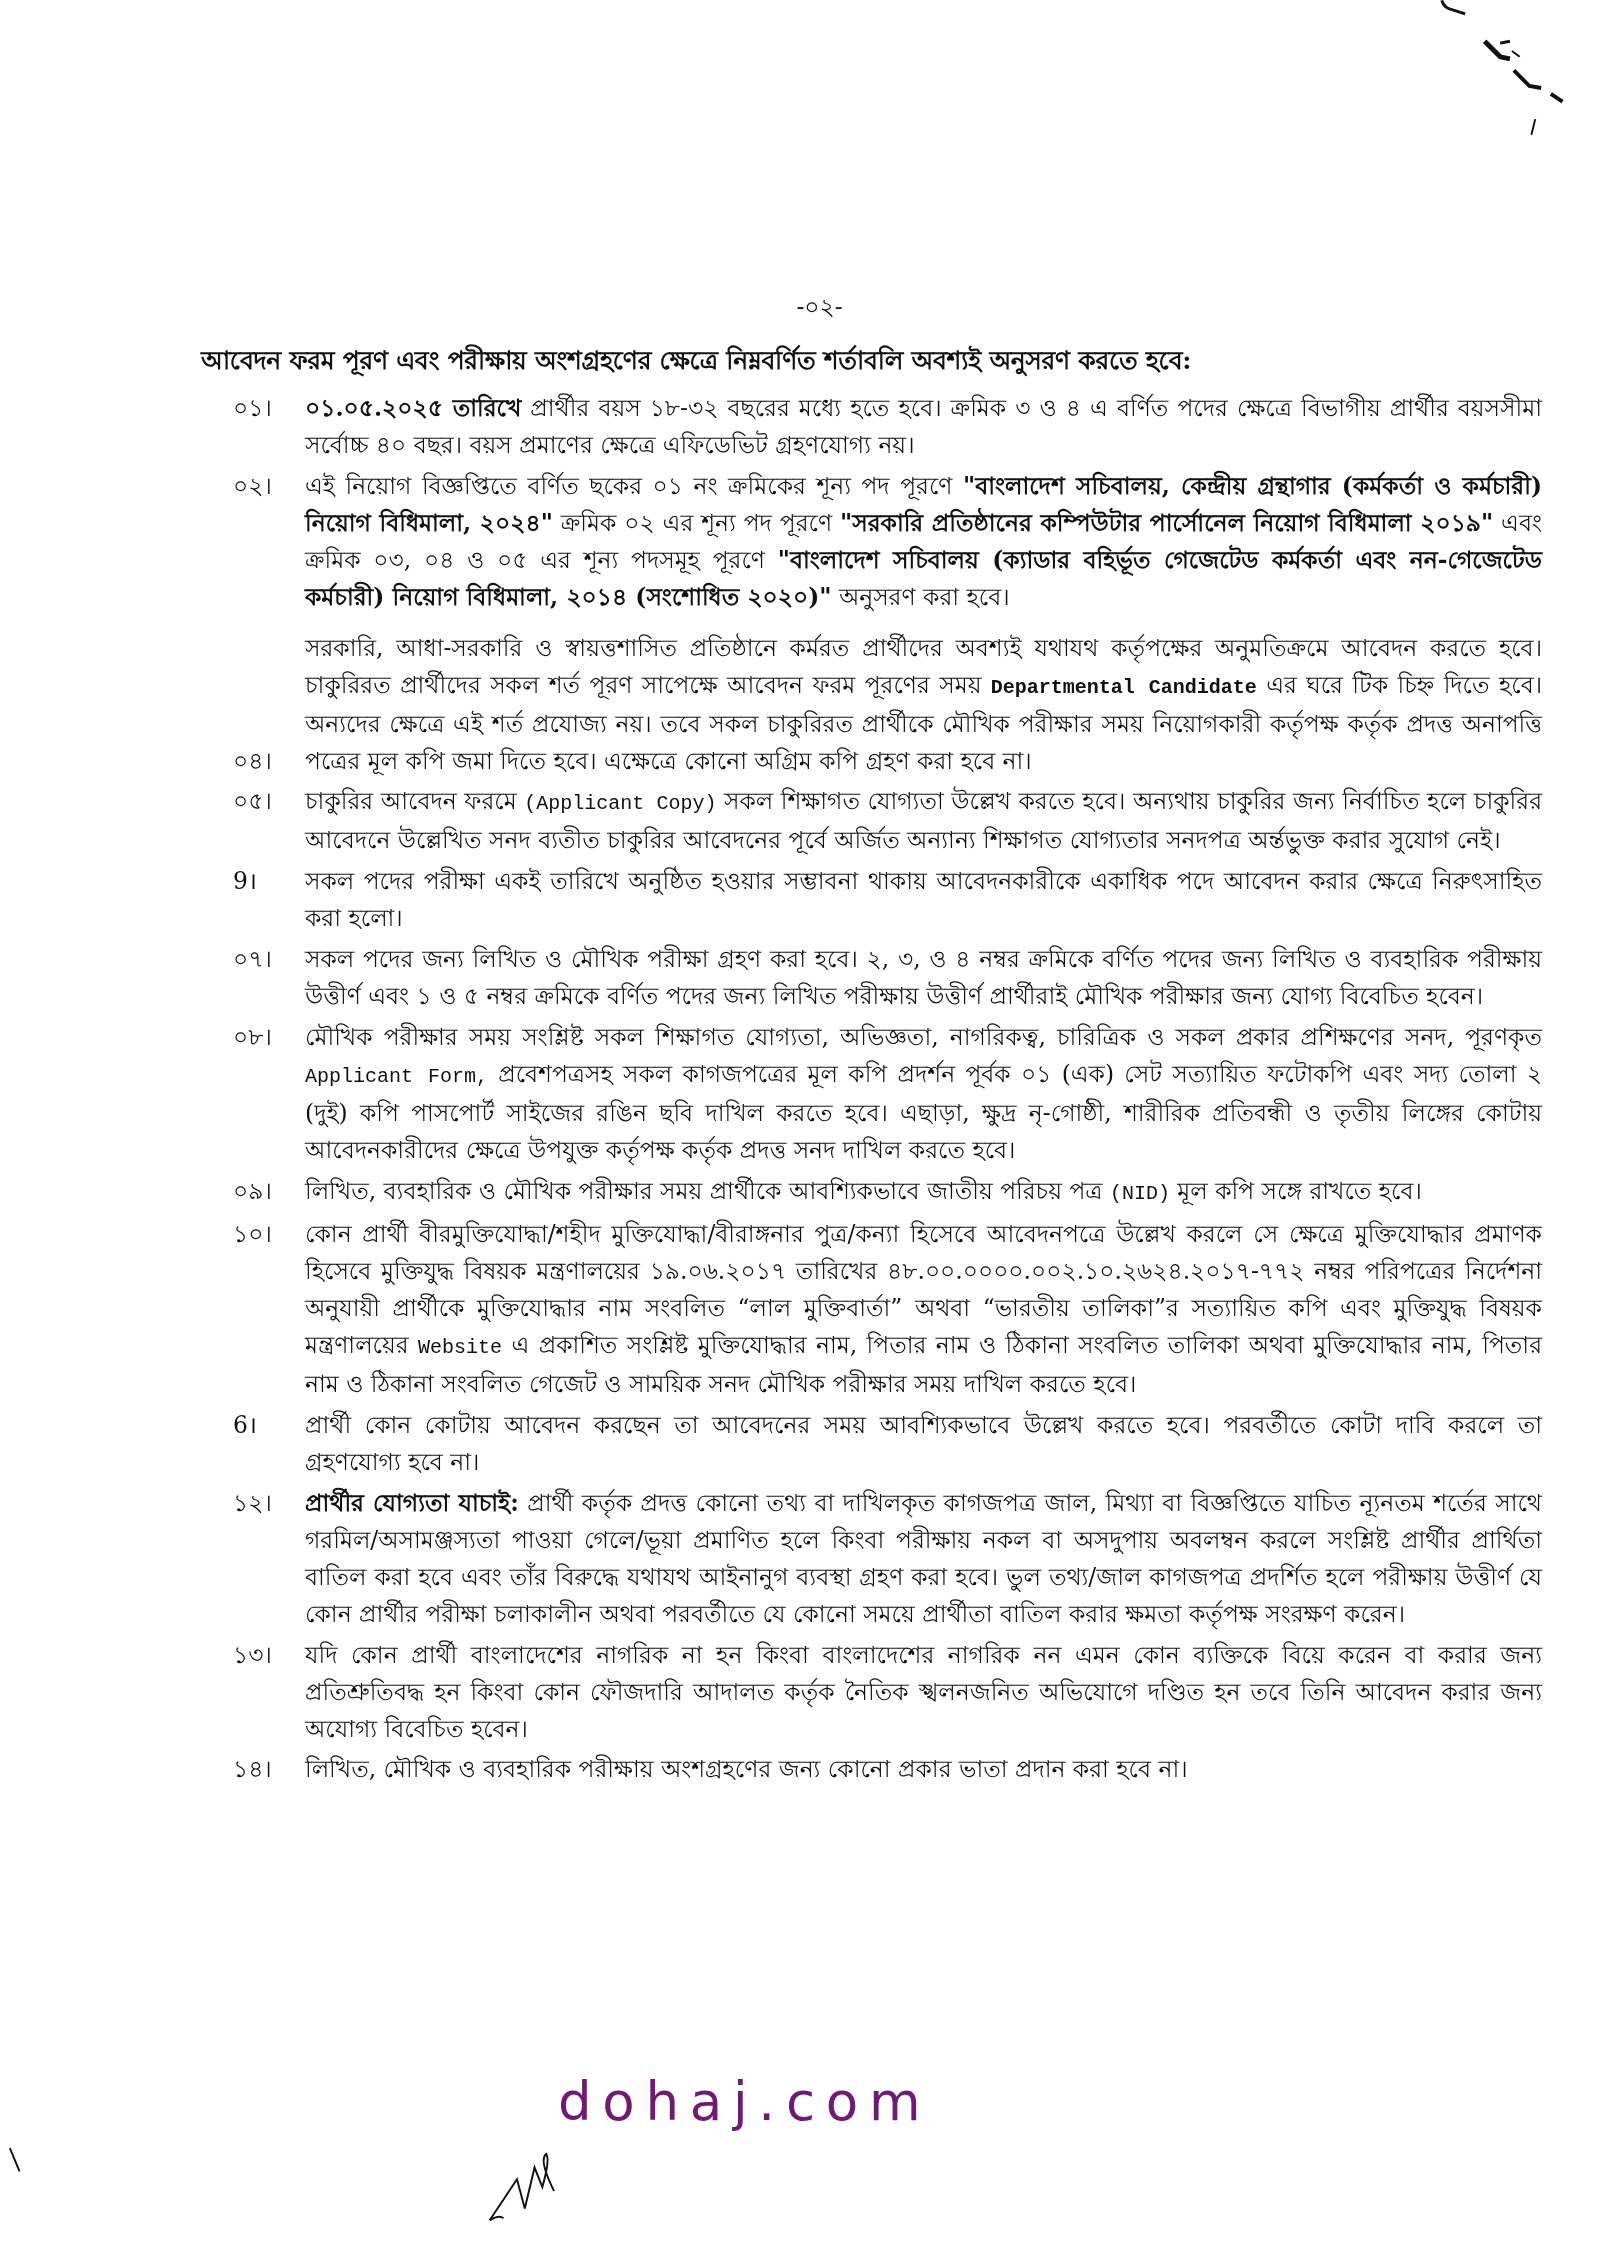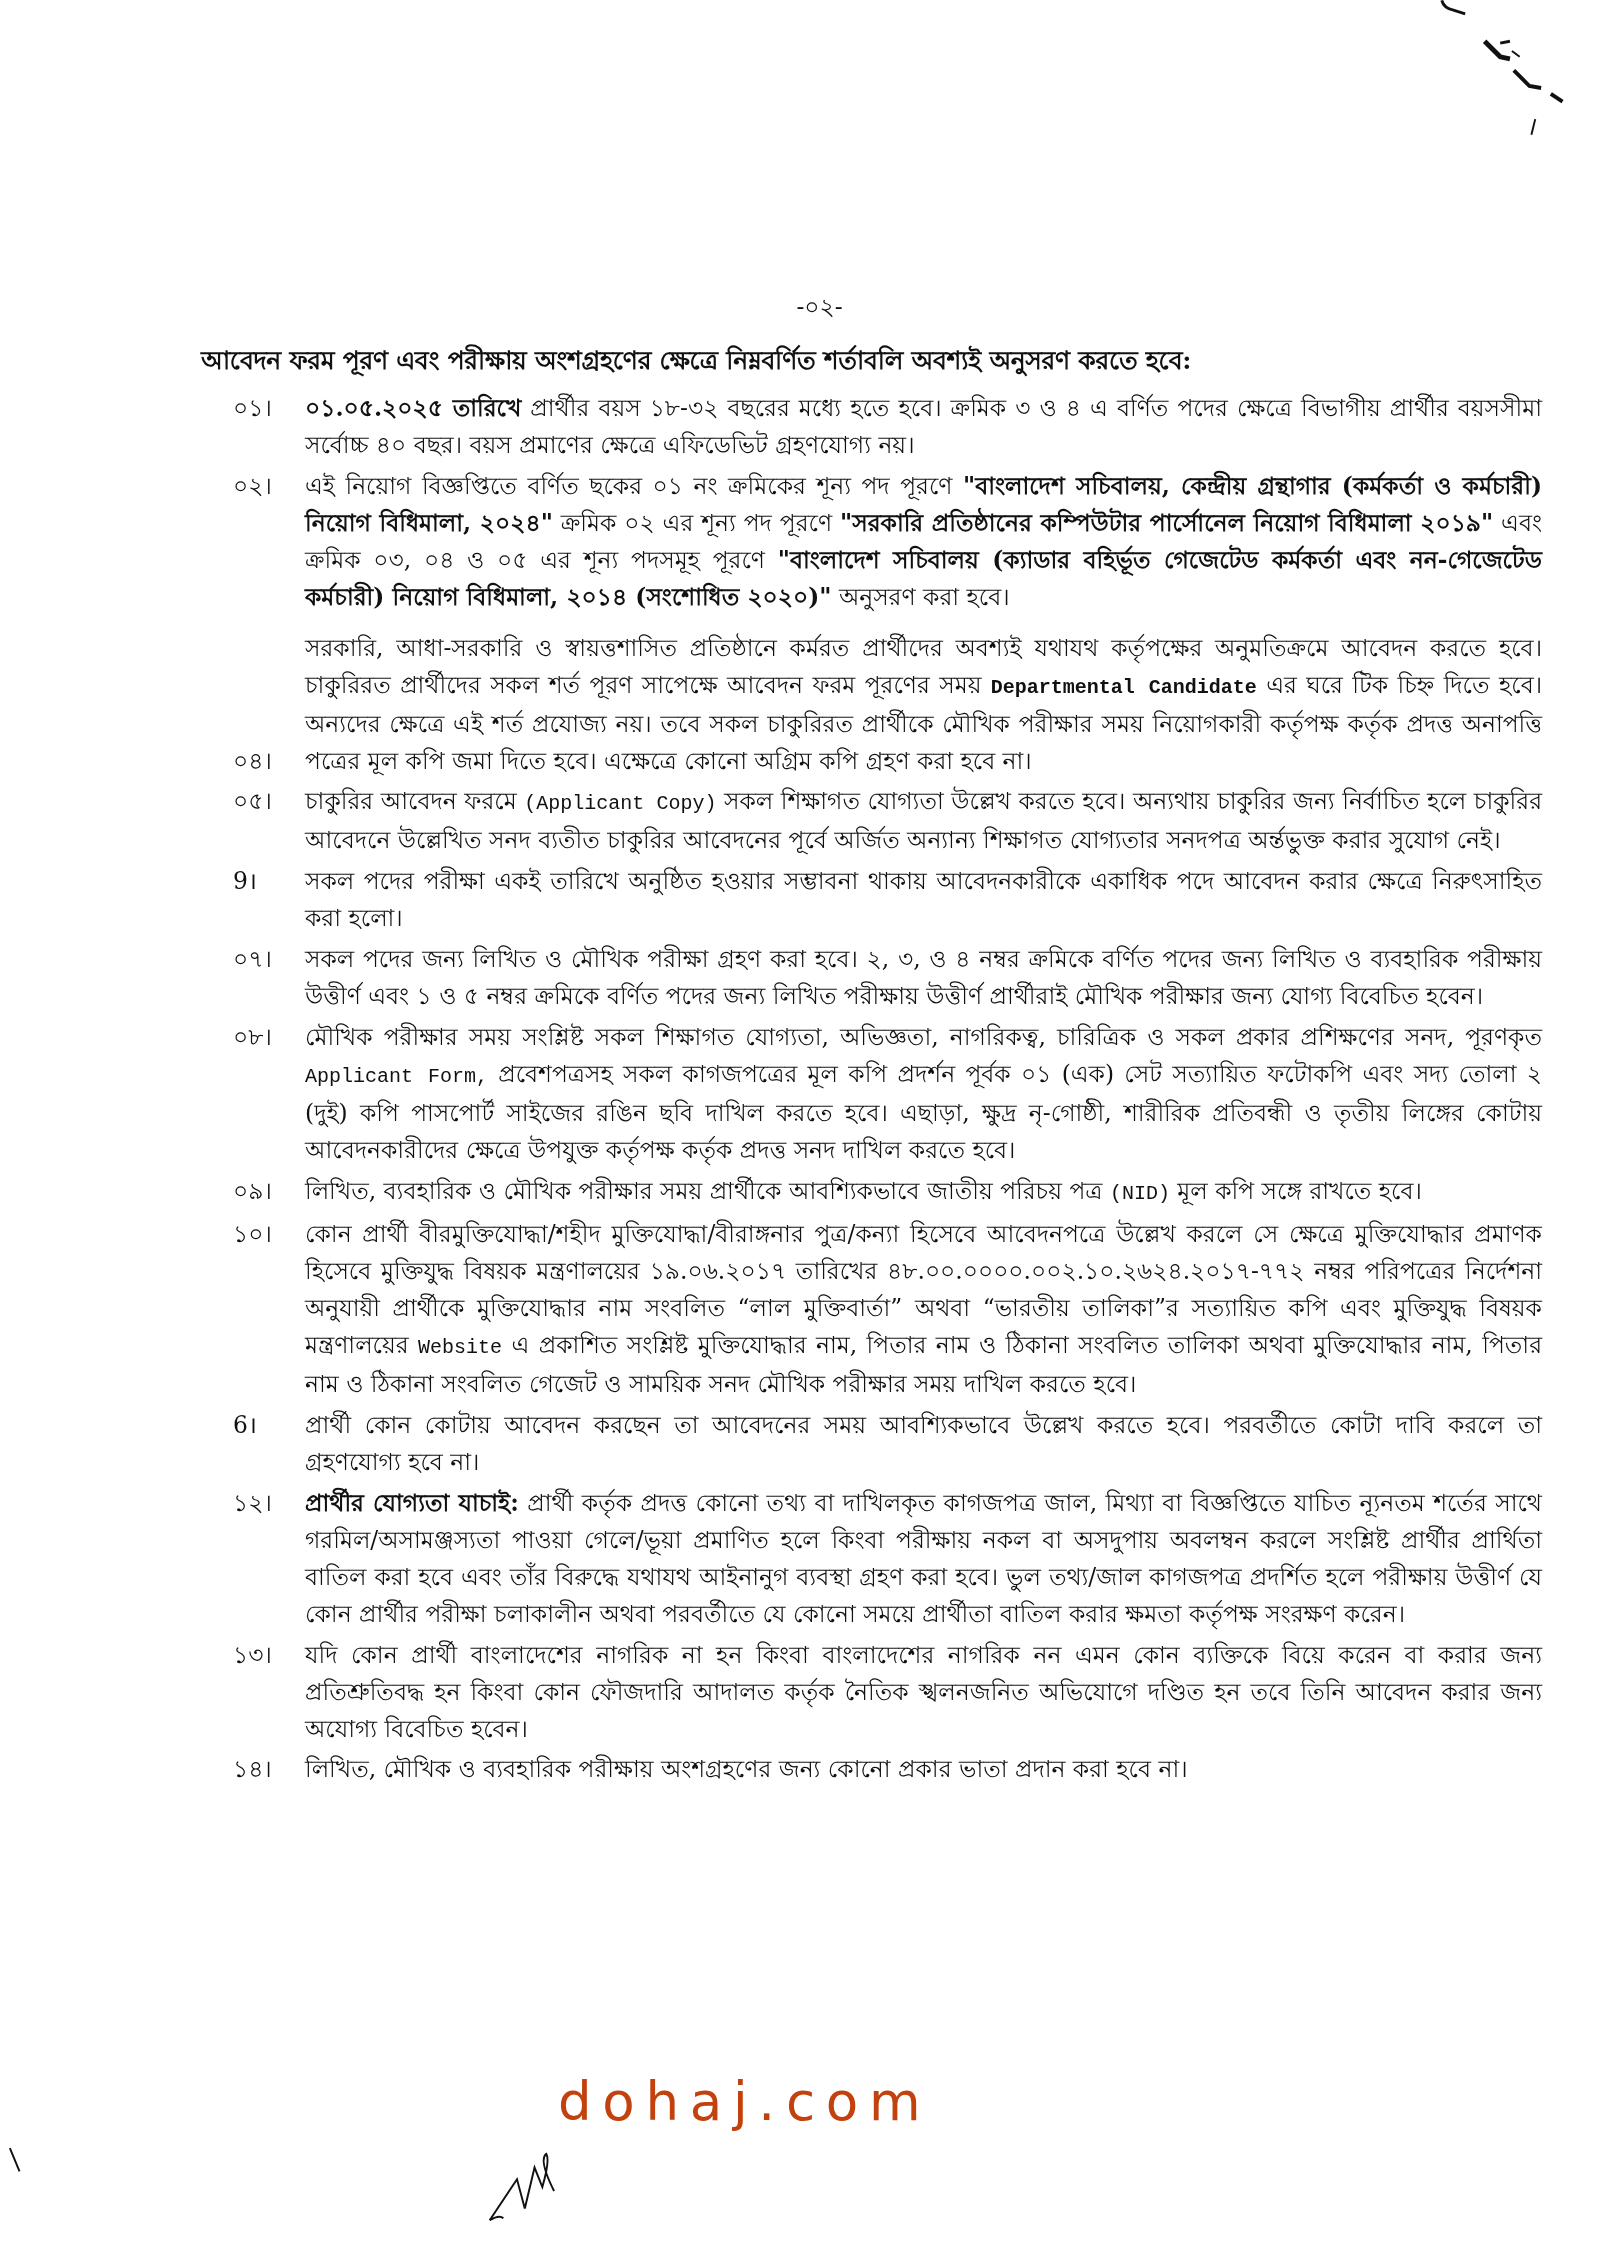--- a/index.html
+++ b/index.html
@@ -97,21 +97,21 @@
     <div class="item">
       <div class="num">১৩।</div>
       <div class="body"><span class="">যদি কোন প্রার্থী বাংলাদেশের নাগরিক না হন কিংবা বাংলাদেশের নাগরিক নন এমন কোন ব্যক্তিকে বিয়ে করেন বা করার জন্য প্রতিশ্রুতিবদ্ধ হন কিংবা কোন ফৌজদারি আদালত কর্তৃক নৈতিক স্খলনজনিত অভিযোগে দণ্ডিত হন তবে তিনি আবেদন করার জন্য অযোগ্য বিবেচিত হবেন।</span></div>
     </div>
     <div class="item">
       <div class="num">১৪।</div>
       <div class="body"><span class="">লিখিত, মৌখিক ও ব্যবহারিক পরীক্ষায় অংশগ্রহণের জন্য কোনো প্রকার ভাতা প্রদান করা হবে না।</span></div>
     </div>
   </div>
 
-<div class="watermark" style="color: #c2410c;">dohaj.com</div>
+<div class="watermark" style="color: #701a75;">dohaj.com</div>
 
 <svg class="scan-mark" style="left:478px; top:2150px;" width="117" height="78" viewBox="0 0 120 80">
   <path d="M12 72 L40 30 L48 60 L58 18 L66 38 Q74 10 70 4 Q62 10 78 42" stroke="#111" stroke-width="2" fill="none"></path>
   <path d="M12 72 Q22 66 26 70" stroke="#111" stroke-width="2" fill="none"></path>
 </svg>
 
 <svg class="scan-mark" style="left:5.9px; top:2146px;" width="29" height="39" viewBox="0 0 30 40">
   <path d="M4 2 L14 26" stroke="#111" stroke-width="2" fill="none"></path>
 </svg>
 

